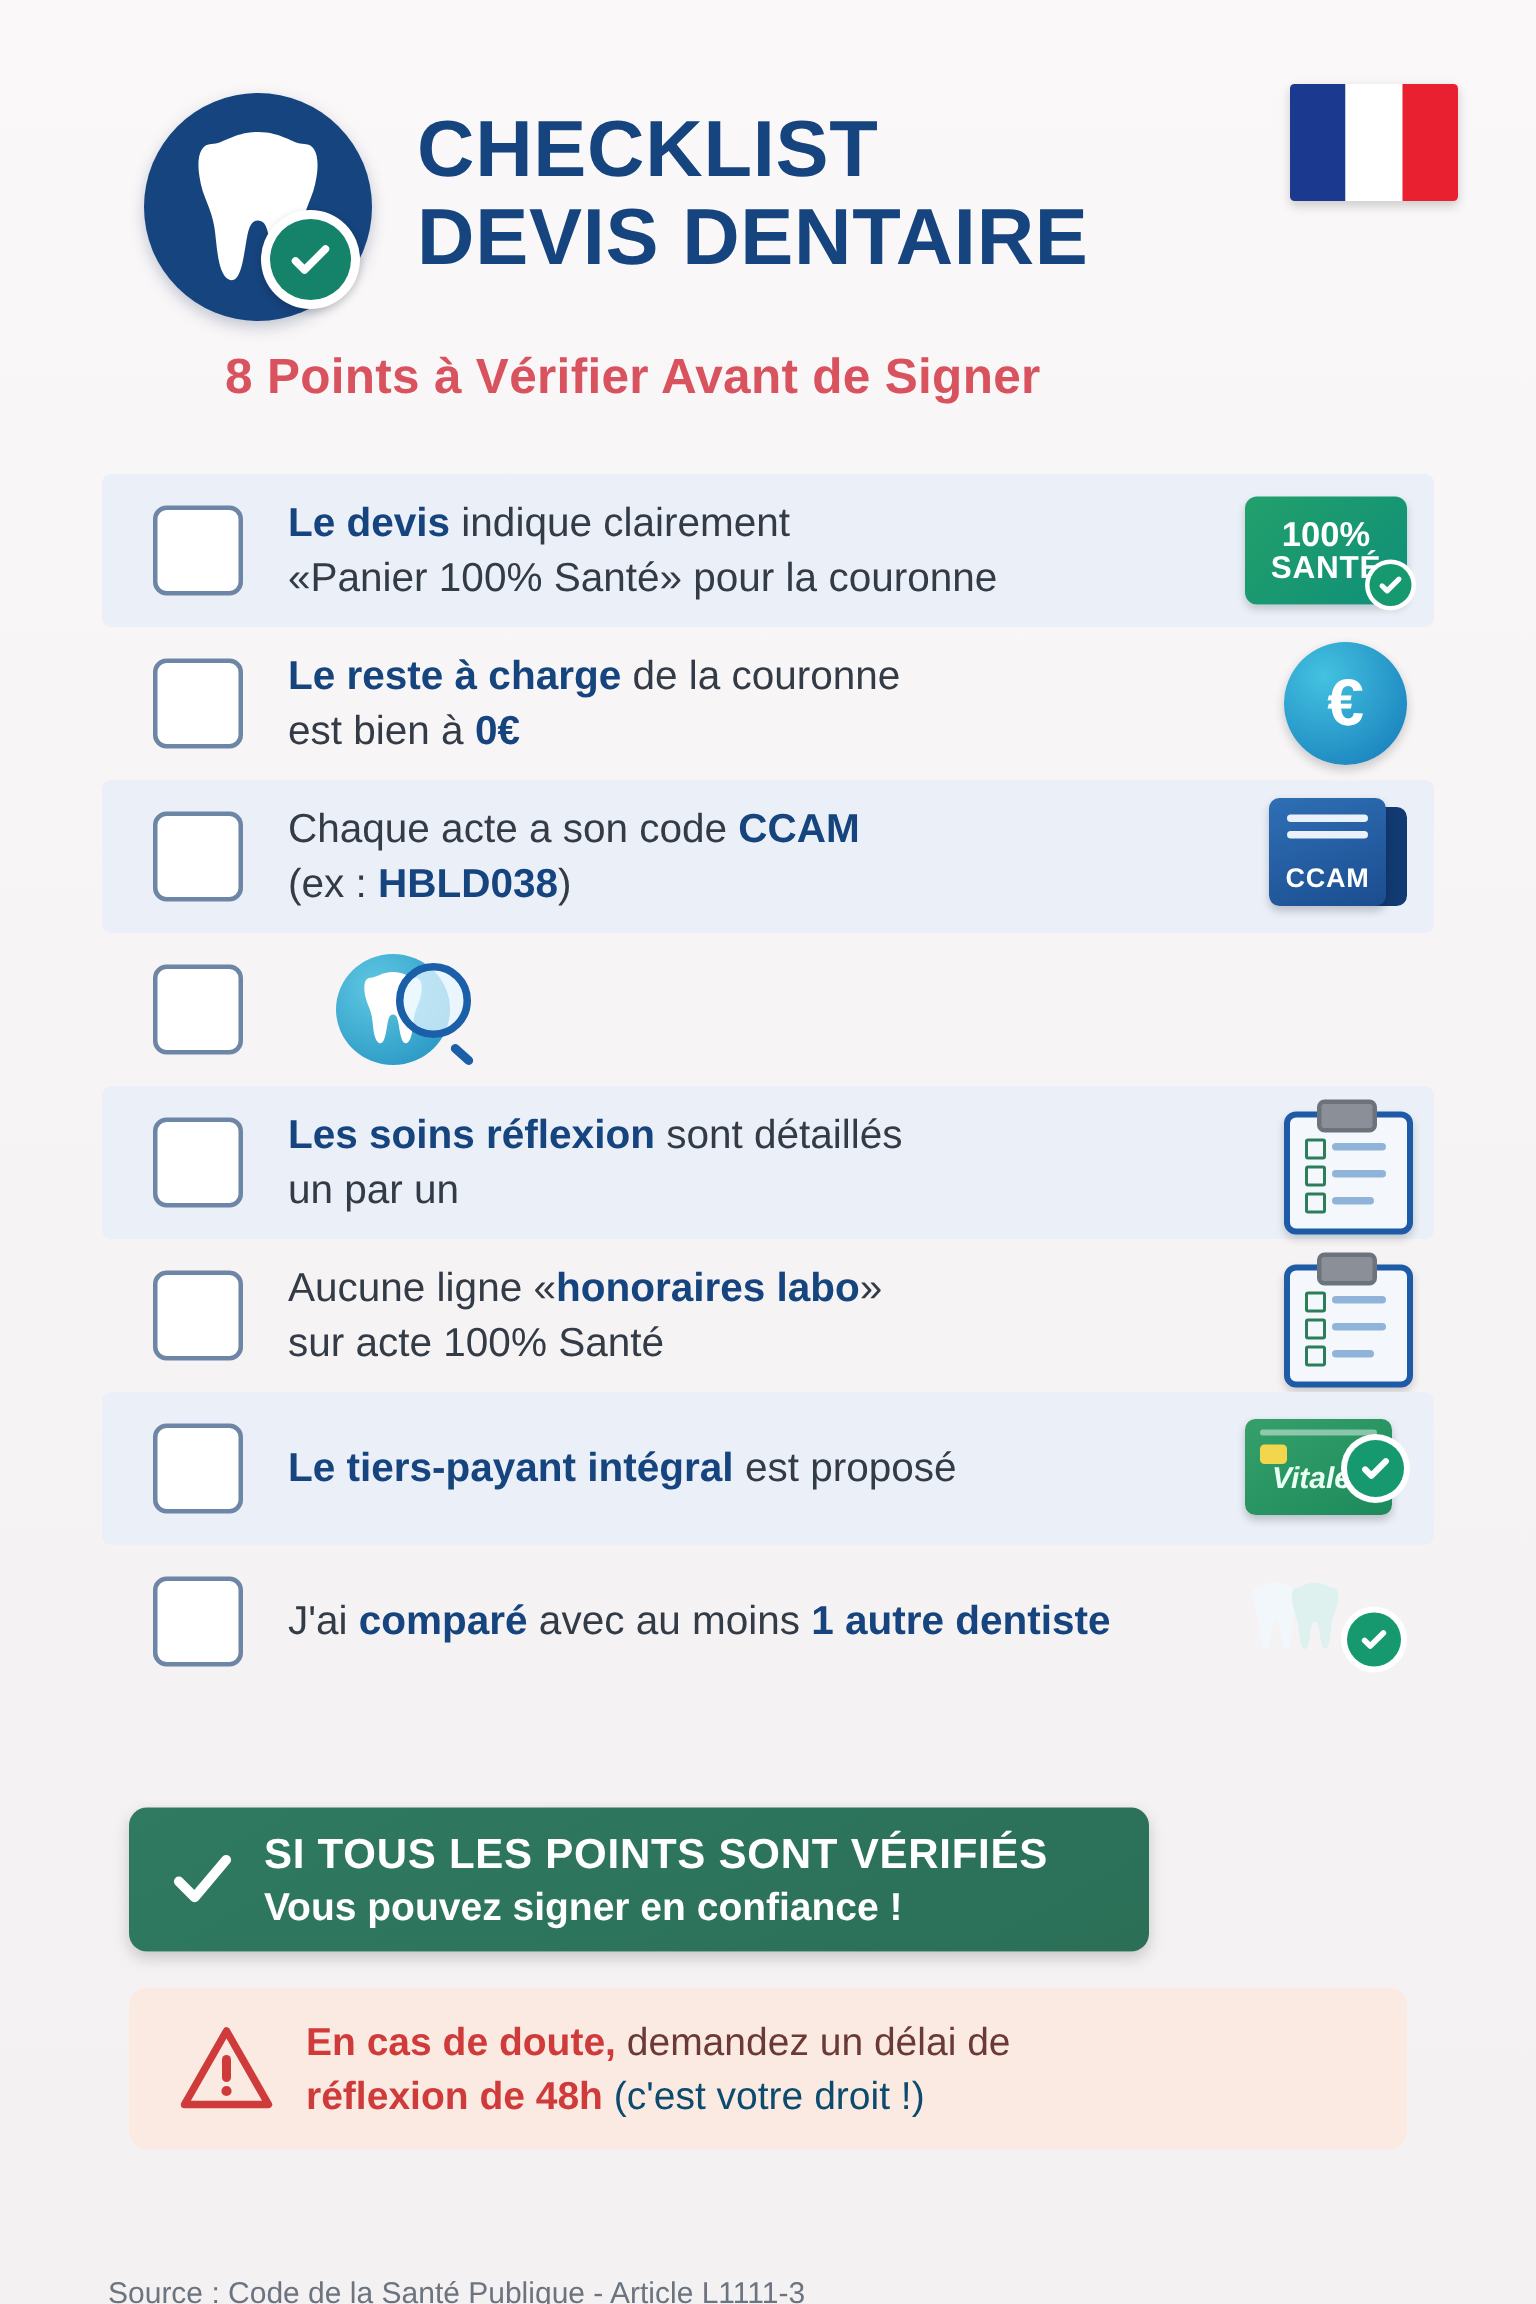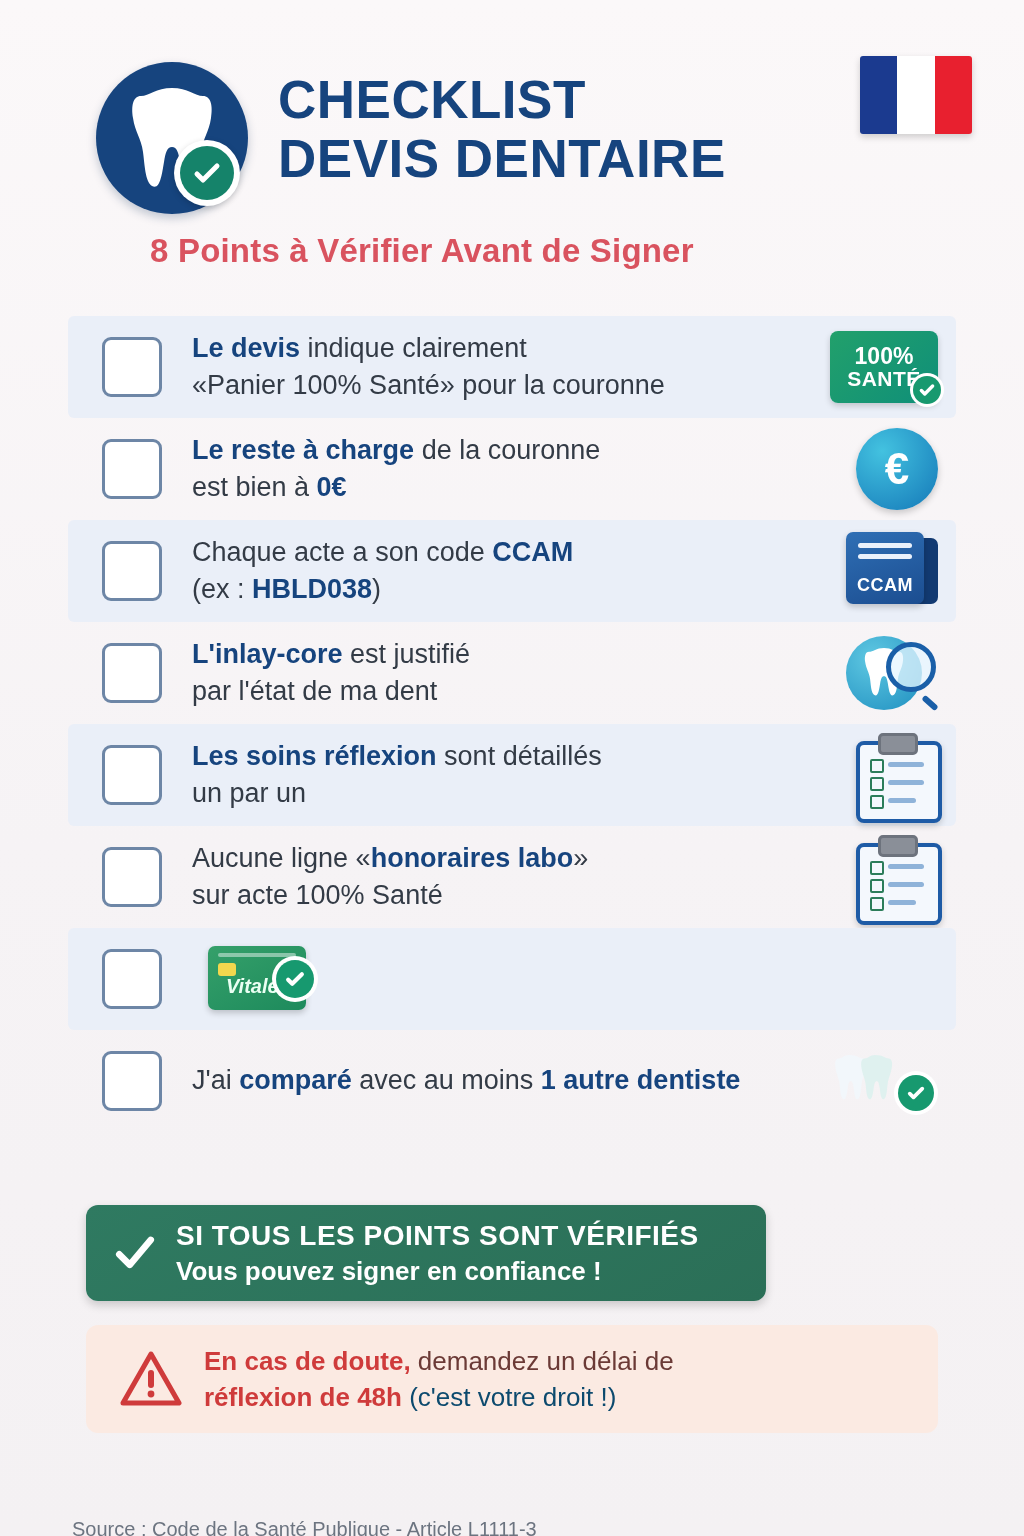--- a/index.html
+++ b/index.html
@@ -439,21 +439,20 @@
                 <i></i>
               </div>
             <div class="label">CCAM</div>
           </div>
         </div>
       </div>
     </div>
 
     <div class="row">
       <div class="checkbox"></div>
-      <div class="row-text"><b>L'inlay-core</b> est justifié<br>par l'état de ma dent</div>
       <div class="icon-slot">
         <div class="ic-inlay">
           <div class="circle"></div>
           <div class="t">
             <svg width="44" height="52" viewBox="0 0 86 108">
               <path d="M43 4C27 4 20 12 12 12C4 12 2 22 4 34c2 14 8 20 10 34 1.6 11 2 30 9 34 8 4.6 10-12 12-24 1.6-9.6 3-15 8-15s6.4 5.4 8 15c2 12 4 28.6 12 24 7-4 7.4-23 9-34 2-14 8-20 10-34 2-12 0-22-8-22-8 0-15-8-31-8z" fill="#ffffff"></path>
             </svg>
           </div>
           <div class="mag"></div>
           <div class="mag-h"></div>
@@ -490,20 +489,21 @@
           <div class="box" style="left:18px; top:44px;"></div>
           <div class="line" style="left:36px; top:47px; width:36px;"></div>
           <div class="box" style="left:18px; top:62px;"></div>
           <div class="line" style="left:36px; top:65px; width:28px;"></div>
         </div>
       </div>
     </div>
 
     <div class="row alt">
       <div class="checkbox"></div>
+      <div class="row-text"><b>Le tiers-payant intégral</b> est proposé</div>
       <div class="icon-slot">
         <div class="ic-vitale">
           <div class="card">
             <div class="micro"></div>
             <div class="chip"></div>
             <div class="txt">Vitale</div>
           </div>
           <div class="tick">
               <i>
             <svg width="22" height="22" viewBox="0 0 32 32">

